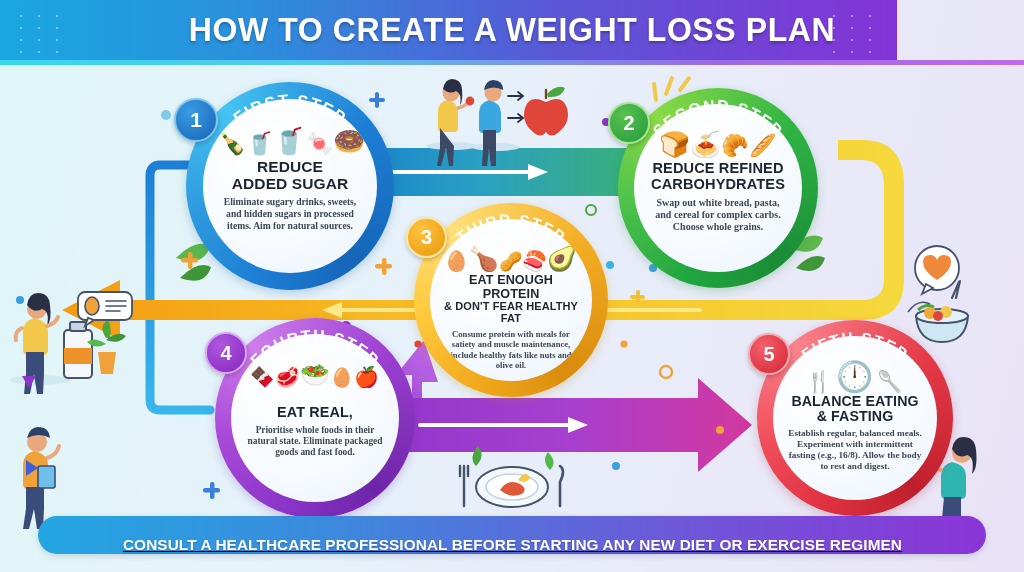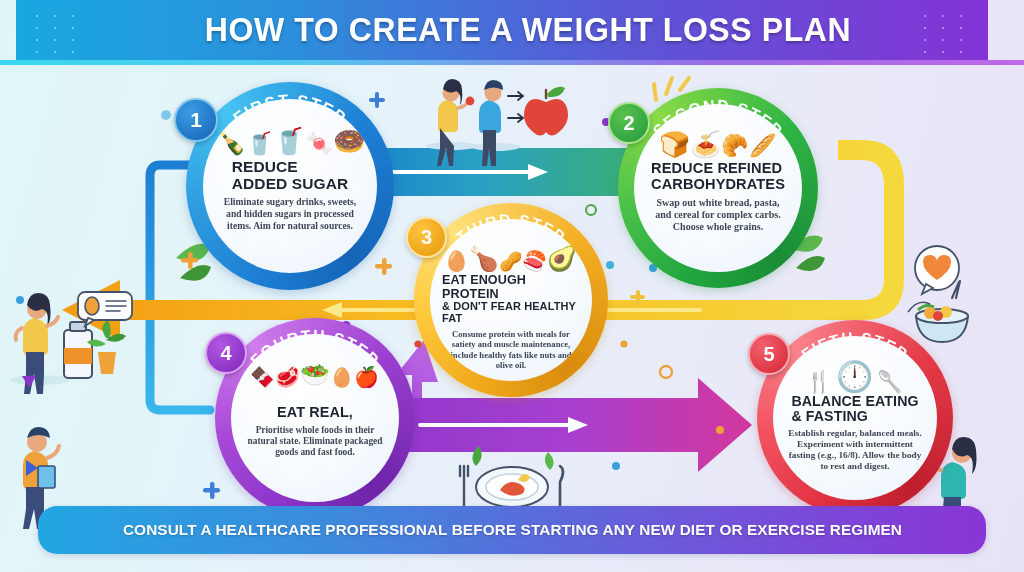--- a/index.html
+++ b/index.html
@@ -5,21 +5,21 @@
   * { margin:0; padding:0; box-sizing:border-box; }
   html,body { width:1024px; height:572px; overflow:hidden; }
   body {
     font-family:"Liberation Sans", sans-serif;
     background:linear-gradient(105deg,#dff6f7 0%,#e6f2fa 38%,#e9eaf8 70%,#e8e3f6 100%);
     position:relative;
   }
 
   
   #header{
-    position:absolute; left:16px; top:0; width:972px; height:60px;
+    position:absolute; left:0; top:0; width:897px; height:60px;
     background:linear-gradient(90deg,#19a8e0 0%,#2b8fdc 28%,#5a57d6 62%,#8433d6 100%);
     overflow:hidden;
   }
   #header-underline{
     position:absolute; left:0; top:60px; width:1024px; height:5px;
     background:linear-gradient(90deg,#3ad7ef 0%,#54c8ee 30%,#9a6ae6 70%,#c06ae8 100%);
   }
   .dotgrid{ position:absolute; top:10px; width:60px; height:44px;
     background-image:radial-gradient(rgba(255,255,255,.45) 1.4px, transparent 1.6px);
     background-size:18px 12px; opacity:.9; }
@@ -57,33 +57,34 @@
   .step-label{
     position:absolute; top:0; left:0; width:100%; height:100%;
     z-index:8; pointer-events:none;
   }
   .step-label svg{ width:100%; height:100%; overflow:visible; }
   .step-label text{
     fill:#ffffff; font-family:"Liberation Sans", sans-serif; font-weight:bold;
     letter-spacing:1.6px;
   }
   .heading{
-    text-align:left; font-weight:bold; color:#1b2430; line-height:1.08;
+    text-align:center; font-weight:bold; color:#1b2430; line-height:1.08;
     letter-spacing:.1px;
   }
   .desc{ text-align:center; color:#3c4654; line-height:1.22; font-weight:600;font-family:Liberation Serif, serif; }
   .emoji-row{ display:flex; align-items:flex-end; justify-content:center; }
 
   
   #footer{
-    position:absolute; left:38px; bottom:18px; width:948px; height:48px;
+    position:absolute; left:38px; bottom:18px; width:948px; height:38px;
     border-radius:19px;
     background:linear-gradient(90deg,#23a6e2 0%,#3b8bdd 30%,#6a5bd9 65%,#8a35d6 100%);
-    display:flex; align-items:center; justify-content:center; z-index:7;
+    display:flex; align-items:flex-end; justify-content:center; z-index:7;
     box-shadow:0 2px 6px rgba(60,60,120,.18);
+    text-decoration:underline;
   }
   #footer-text{
     color:#fff; font-size:15.5px; font-weight:bold; letter-spacing:.1px;
     text-shadow:0 1px 2px rgba(0,0,0,.25); white-space:nowrap; transform:scaleX(.99);
   }
 </style>
 </head>
 <body>
 
 <div id="header">

